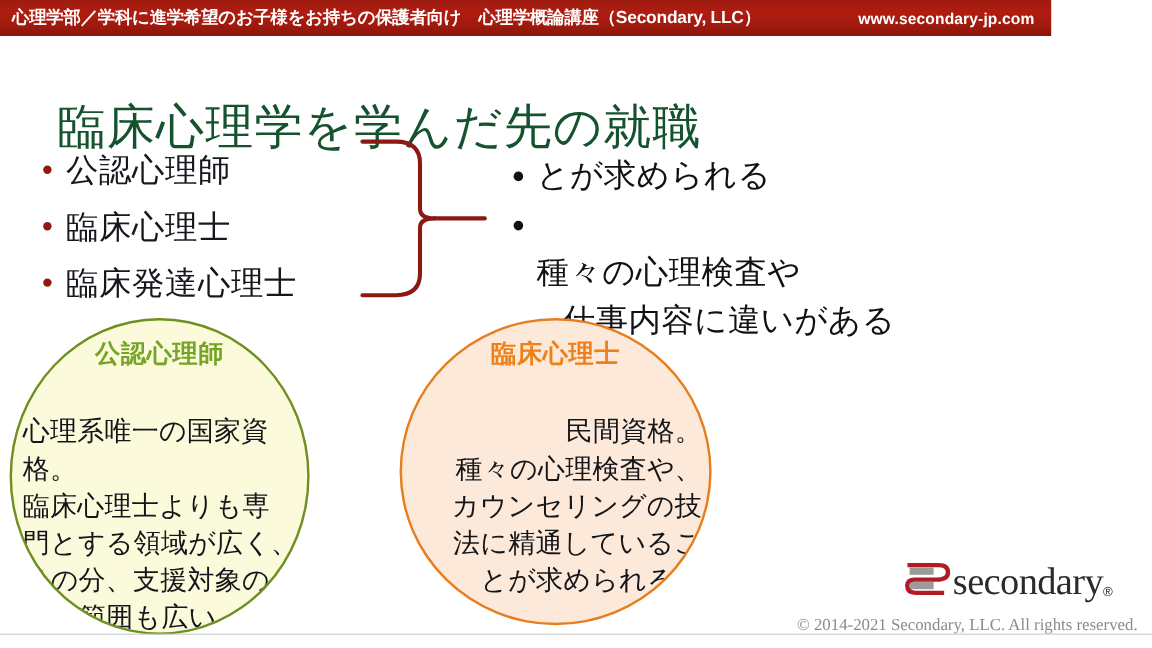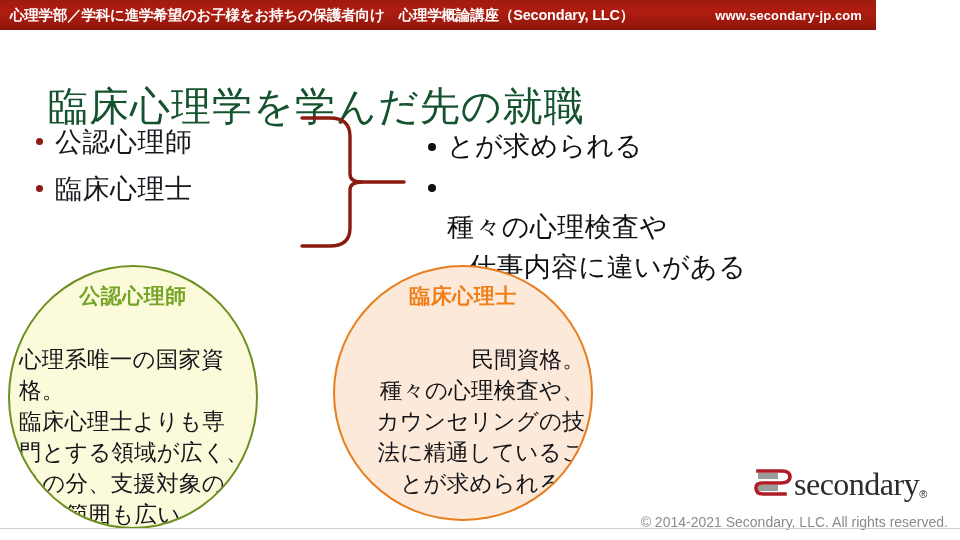--- a/index.html
+++ b/index.html
@@ -184,20 +184,21 @@
     background: #cfcfcf;
   }
   .copyright {
     position: absolute;
     right: 12px;
     top: 513px;
     font-size: 14px;
     color: #8b8b8b;
     white-space: nowrap;
     line-height: 18px;
+    font-family: Liberation Serif, serif;
   }
   .logo {
     position: absolute;
     left: 752px;
     top: 462px;
     width: 196px;
     height: 44px;
     display: flex;
     align-items: center;
   }
@@ -231,20 +232,24 @@
   <div class="slide-title">臨床心理学を学んだ先の就職</div>
 
   <div class="left-list">
     <div class="left-item">
       <span class="dot-red"></span>
       <span>公認心理師</span>
     </div>
     <div class="left-item">
       <span class="dot-red"></span>
       <span>臨床心理士</span>
+    </div>
+    <div class="left-item">
+      <span class="dot-red"></span>
+      <span>臨床発達心理士</span>
     </div>
   </div>
 
   <svg class="brace" viewBox="0 0 130 140" preserveAspectRatio="none">
     <path d="M2 6 L30 6 Q50 6 50 24 L50 62 Q50 70 62 70 Q50 70 50 78 L50 116 Q50 134 30 134 L2 134" fill="none" stroke="#8b1a10" stroke-width="3.4" stroke-linecap="round" stroke-linejoin="round"></path>
     <path d="M62 70 L104 70" fill="none" stroke="#8b1a10" stroke-width="3.4" stroke-linecap="round"></path>
   </svg>
 
   <div class="right-list">
     <div class="right-item">

